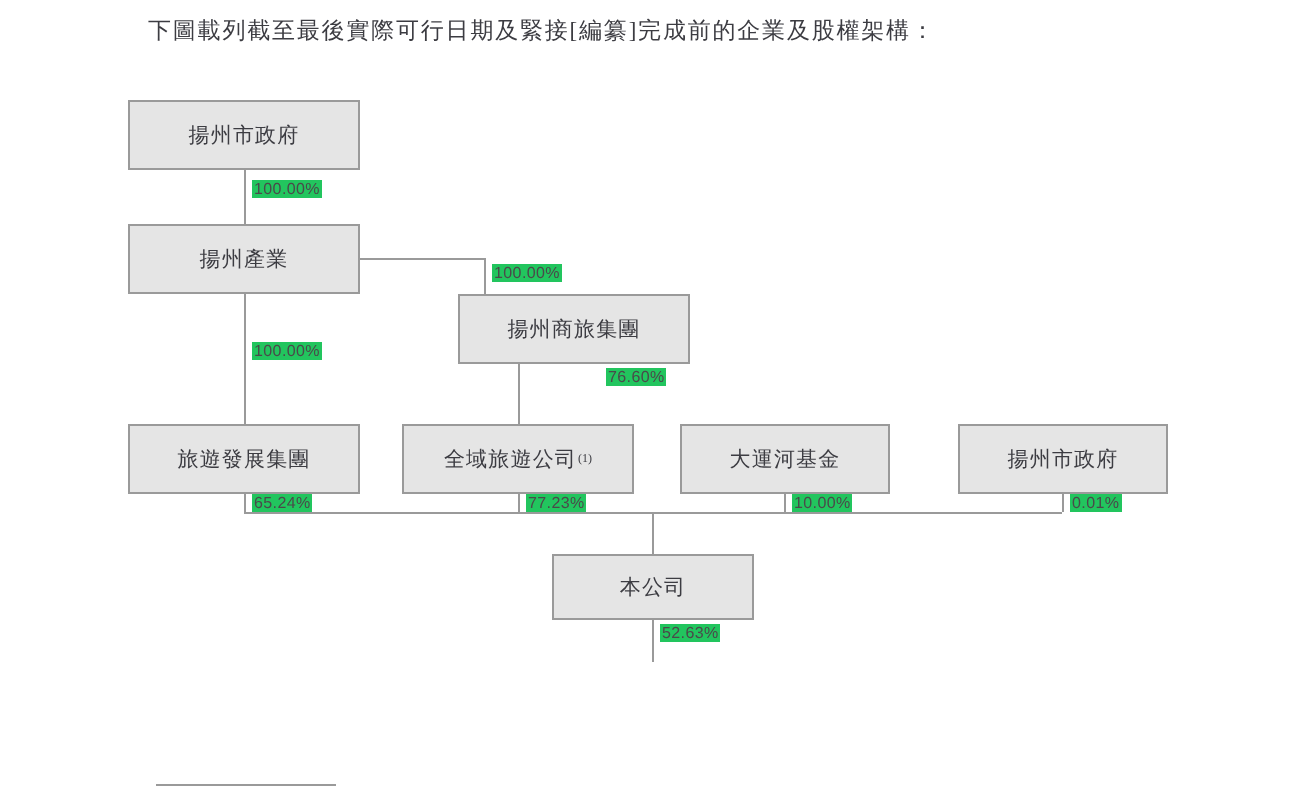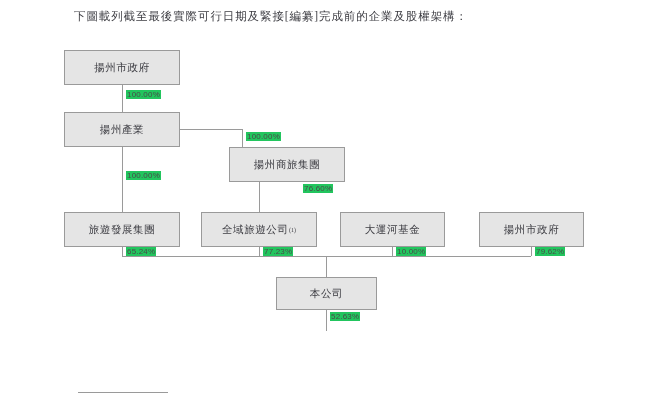--- a/index.html
+++ b/index.html
@@ -160,21 +160,21 @@
     <div class="vline" style="left:388px; top:247px; height:9px;"></div>
     <div class="vline" style="left:527px; top:247px; height:9px;"></div>
 
     <div class="hline" style="left:118px; top:256px; width:409px;"></div>
 
     <div class="vline" style="left:322px; top:256px; height:25px;"></div>
 
     <div class="pct" style="left:122px; top:247px;">65.24%</div>
     <div class="pct" style="left:259px; top:247px;">77.23%</div>
     <div class="pct" style="left:392px; top:247px;">10.00%</div>
-    <div class="pct" style="left:531px; top:247px;">79.62%</div>
+    <div class="pct" style="left:531px; top:247px;">0.01%</div>
 
     <div class="node" style="left:272px; top:277px; width:101px; height:33px;">
       <span>本公司</span>
     </div>
 
     <div class="vline" style="left:322px; top:310px; height:21px;"></div>
     <div class="pct" style="left:326px; top:312px;">52.63%</div>
 
 
   </div>

